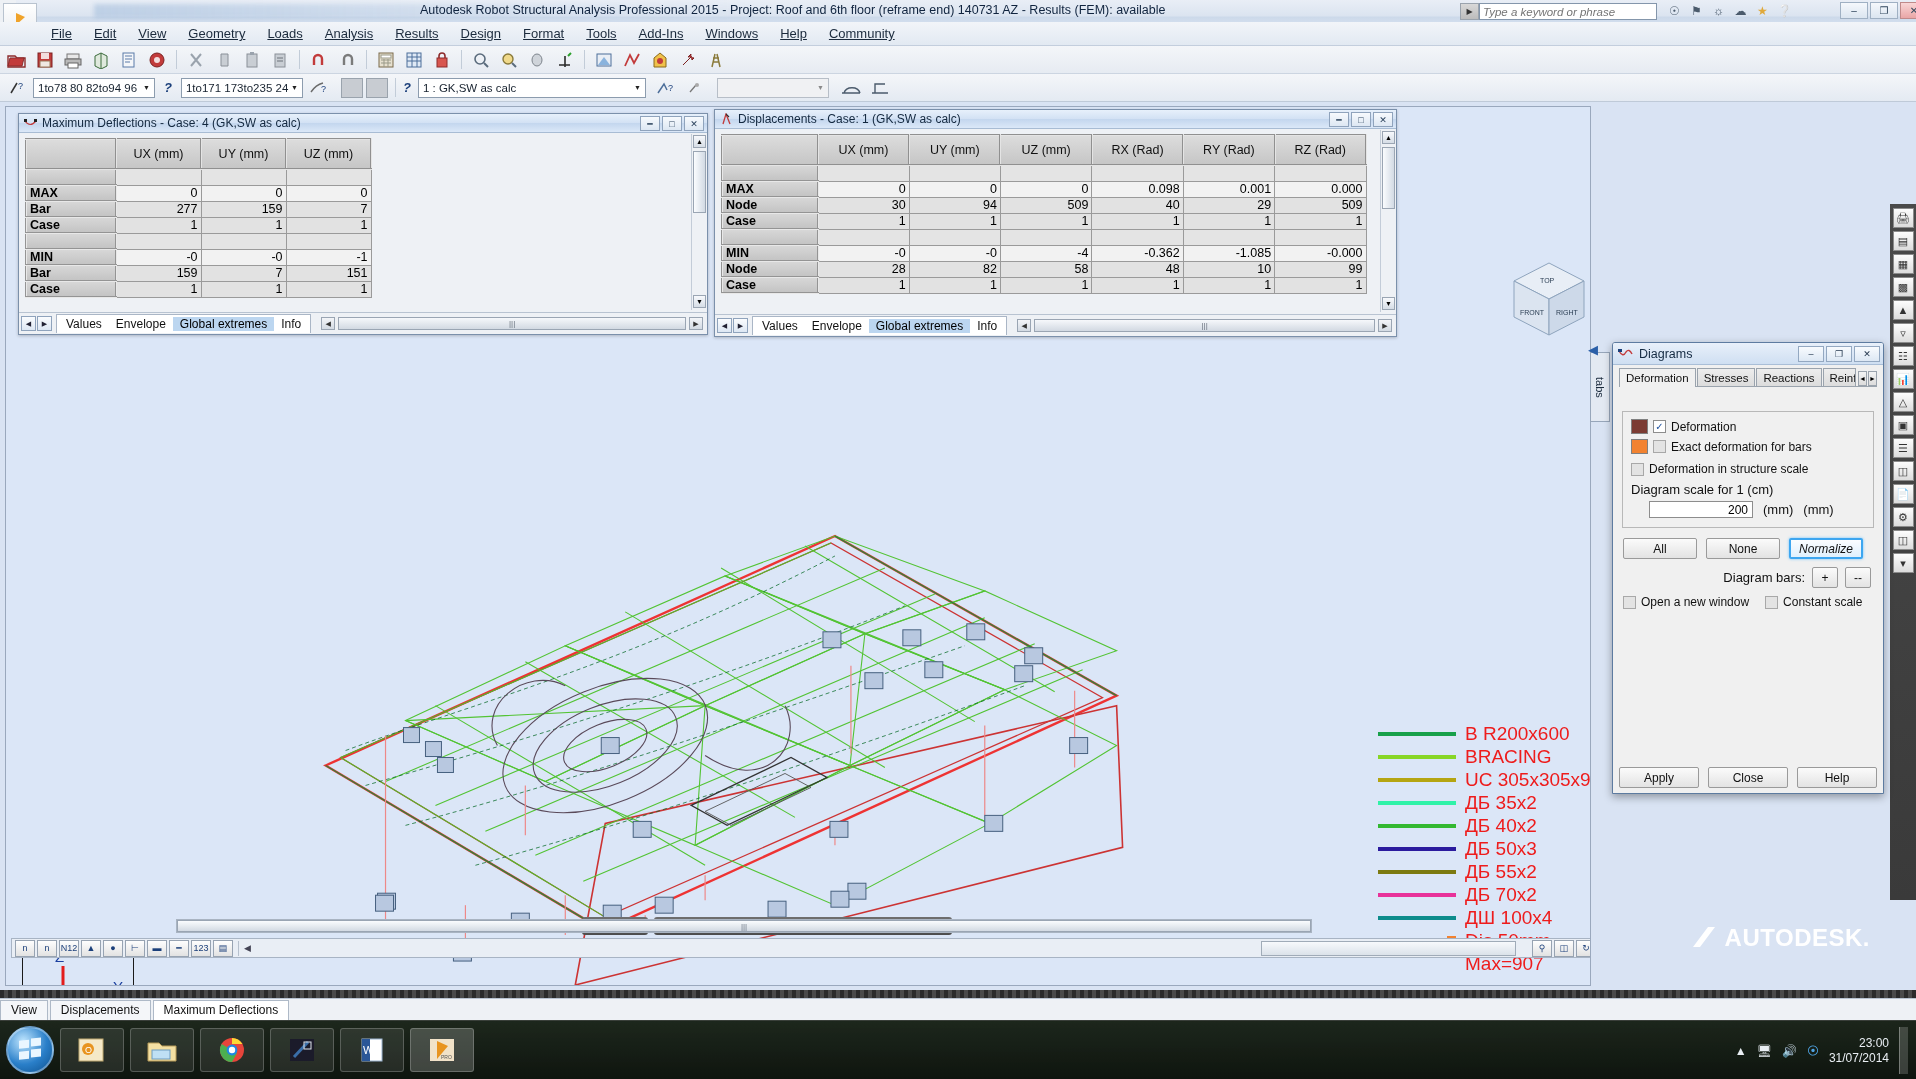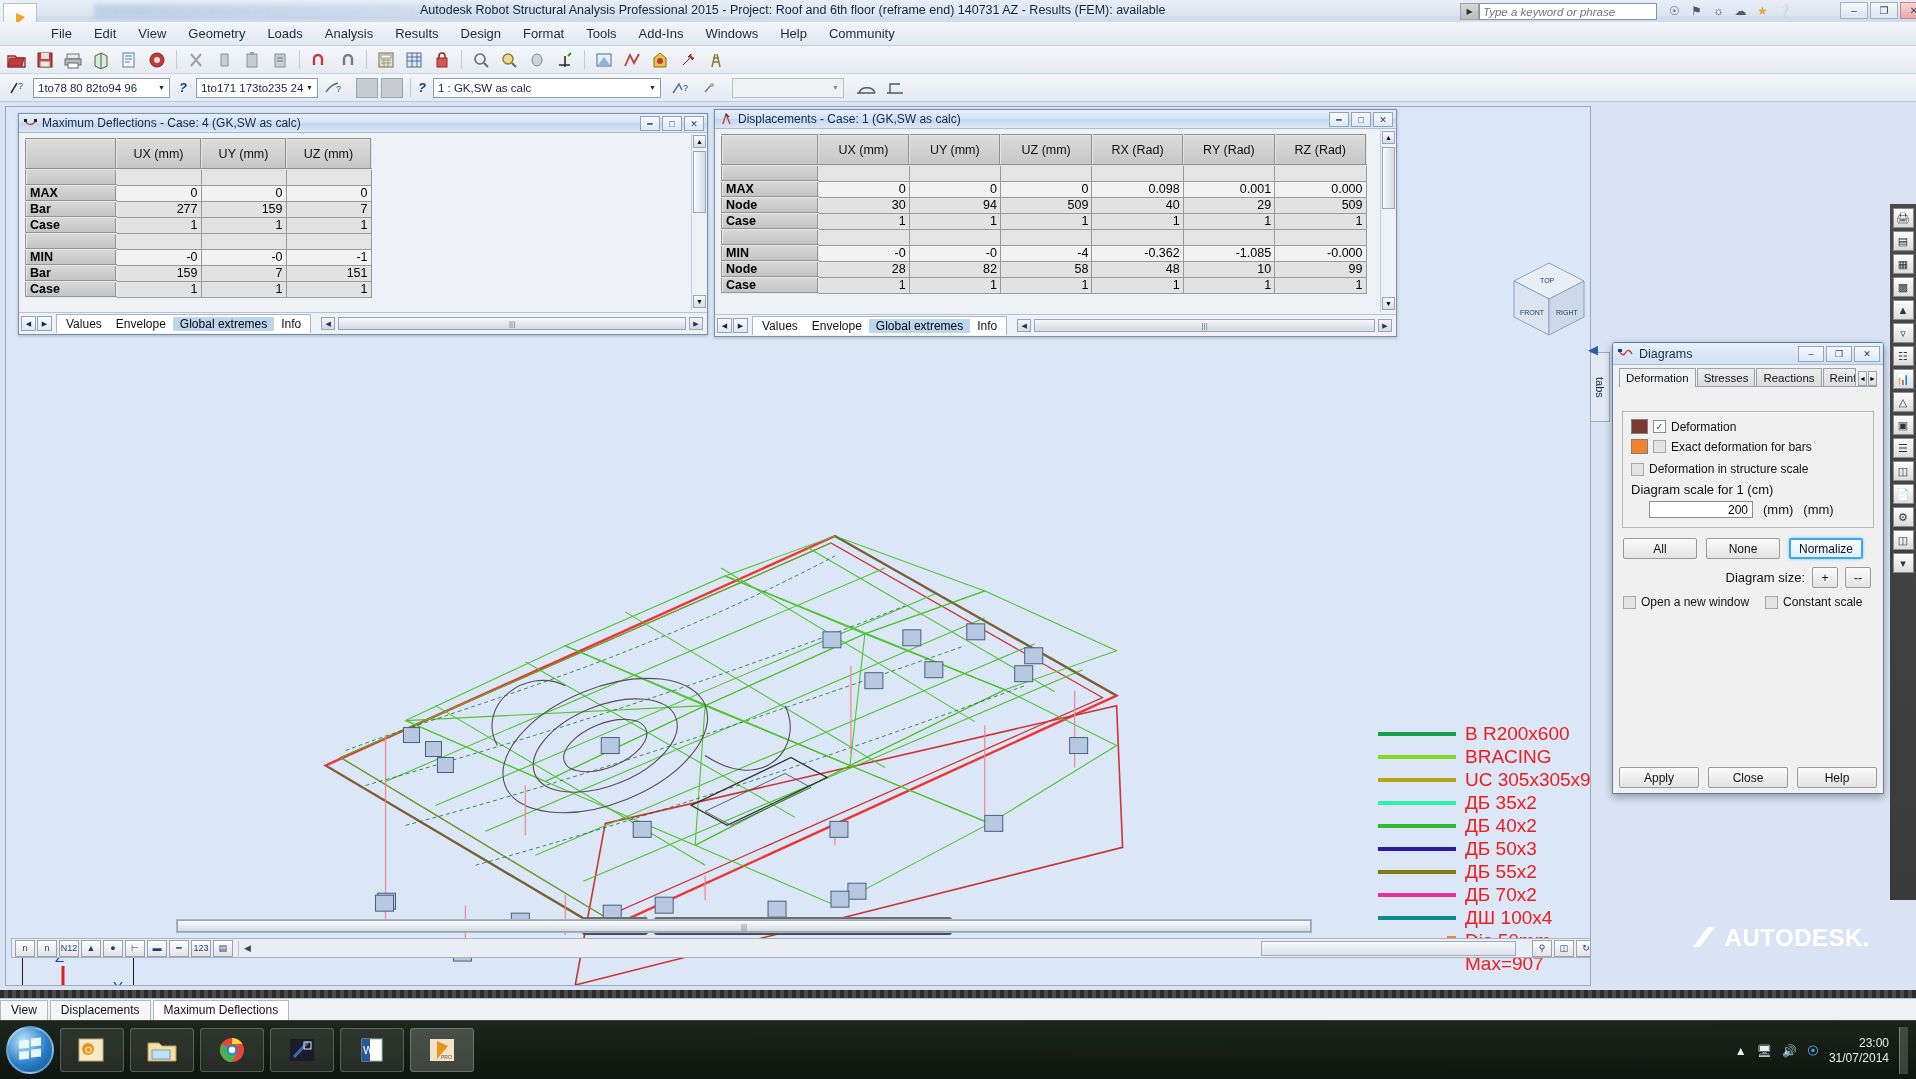--- a/index.html
+++ b/index.html
@@ -41,21 +41,21 @@
   .winbtns { position:absolute; right:4px; top:2px; display:flex; gap:2px; }
   .winbtn { width:28px; height:17px; border:1px solid #9fb0c3;
     background:linear-gradient(to bottom,#f5f8fc,#dbe5f0);
     display:flex; align-items:center; justify-content:center; font-size:10px; color:#33485e; }
   .winbtn.close { background:linear-gradient(to bottom,#f9d6d6,#e9a6a6); border-color:#c08a8a; }
 
   
   .menubar { position:absolute; left:0; top:22px; width:1916px; height:24px;
     background:linear-gradient(to bottom,#f2f5f9,#e2e9f2); border-bottom:1px solid #c3cedd;
     display:flex; align-items:center; padding-left:40px; }
-  .menuitem { font-size:13px; color:#1b2a3c; padding:16px 11px; cursor:default; white-space:nowrap; }
+  .menuitem { font-size:13px; color:#1b2a3c; padding:16px 11px; cursor:default; white-space:nowrap;text-decoration:underline; }
   .applogo { position:absolute; left:3px; top:3px; width:34px; height:36px;
     background:linear-gradient(to bottom,#ffffff,#e8ebef); border:1px solid #b9c3cf;
     display:flex; flex-direction:column; align-items:center; justify-content:center; }
   .applogo .arrow { width:0;height:0; border-left:9px solid #f0a32a; border-top:6px solid transparent;
     border-bottom:6px solid transparent; transform:skewY(-12deg); }
   .applogo .pro { font-size:6px; font-weight:bold; color:#555; letter-spacing:.3px; }
 
   
   .toolbar1 { position:absolute; left:0; top:46px; width:1916px; height:28px;
     background:linear-gradient(to bottom,#f4f6f9,#e6ebf2); border-bottom:1px solid #ccd5e1;
@@ -172,21 +172,21 @@
   .fieldlbl { font-size:13px; color:#111; }
   .txtin { border:1px solid #8d8d8d; background:#fff; height:17px; font-size:12px;
     text-align:right; padding:0 4px; line-height:17px; color:#000; }
   .gbox { border:1px solid #b8b8b8; margin:8px 3px 0; padding:10px 8px 8px; position:relative; }
   .gbox .legend { position:absolute; left:7px; top:-8px; background:#f0f0f0; padding:0 3px;
     font-size:12px; color:#111; }
   .btn { border:1px solid #9a9a9a; background:linear-gradient(to bottom,#fbfbfb,#e3e3e3);
     font-size:12px; color:#111; height:21px; display:flex; align-items:center;
     justify-content:center; border-radius:2px; }
   .btn.hl { border:2px solid #3da6f0; background:linear-gradient(to bottom,#fbfdff,#dff0fd);
-    box-shadow:0 0 3px #6fc4ff; }
+    box-shadow:0 0 3px #6fc4ff;font-style:italic; }
   .spin { width:16px; height:17px; border:1px solid #8d8d8d; background:
     linear-gradient(to bottom,#fafafa,#dedede); display:flex; flex-direction:column; }
   .spin div { flex:1; display:flex; align-items:center; justify-content:center; font-size:6px; }
 
   
   .rail { position:absolute; right:0; top:102px; width:26px; bottom:90px;
     background:linear-gradient(to bottom,#4a4a4a,#3a3a3a); display:flex;
     flex-direction:column; align-items:center; padding-top:4px; gap:3px; }
   .rail .ri { width:21px; height:20px; background:linear-gradient(to bottom,#fdfdfd,#dcdcdc);
     border:1px solid #8b8b8b; display:flex; align-items:center; justify-content:center;
@@ -463,21 +463,21 @@
       </div>
     </div>
 
     <div class="toolbar2">
       <div class="tbtn">
           <svg width="18" height="16">
             <path d="M3 13L9 3" stroke="#333" stroke-width="1.5"></path>
             <text x="10" y="9" font-size="9" fill="#1b3f7a">?</text>
           </svg>
         </div>
-      <div class="sel-combo" style="width:137px;">
+      <div class="sel-combo" style="width:122px;">
         <span>1to78 80 82to94 96</span>
         <div class="carr2">▼</div>
       </div>
       <div class="qmark" style="margin:0 6px;">?</div>
       <div class="sel-combo" style="width:122px;">
         <span>1to171 173to235 24</span>
         <div class="carr2">▼</div>
       </div>
       <div class="tbtn">
           <svg width="20" height="16">
@@ -1027,21 +1027,21 @@
           </div>
 
 
           <div style="display:flex; gap:9px; margin:10px 4px 0;">
             <div class="btn" style="width:74px;">All</div>
             <div class="btn" style="width:74px;">None</div>
             <div class="btn hl" style="width:74px;">Normalize</div>
           </div>
 
           <div style="display:flex; align-items:center; justify-content:flex-end; gap:7px; margin:8px 6px 0;">
-            <span class="fieldlbl">Diagram size:</span>
+            <span class="fieldlbl">Diagram bars:</span>
             <div class="btn" style="width:26px;">+</div>
             <div class="btn" style="width:26px;">--</div>
           </div>
 
           <div style="display:flex; align-items:flex-start; gap:16px; margin:7px 4px 0;">
             <div class="rowck" style="margin:0;">
               <div class="ck gray"></div>
               <span>Open a new window</span>
             </div>
             <div class="rowck" style="margin:0;">

